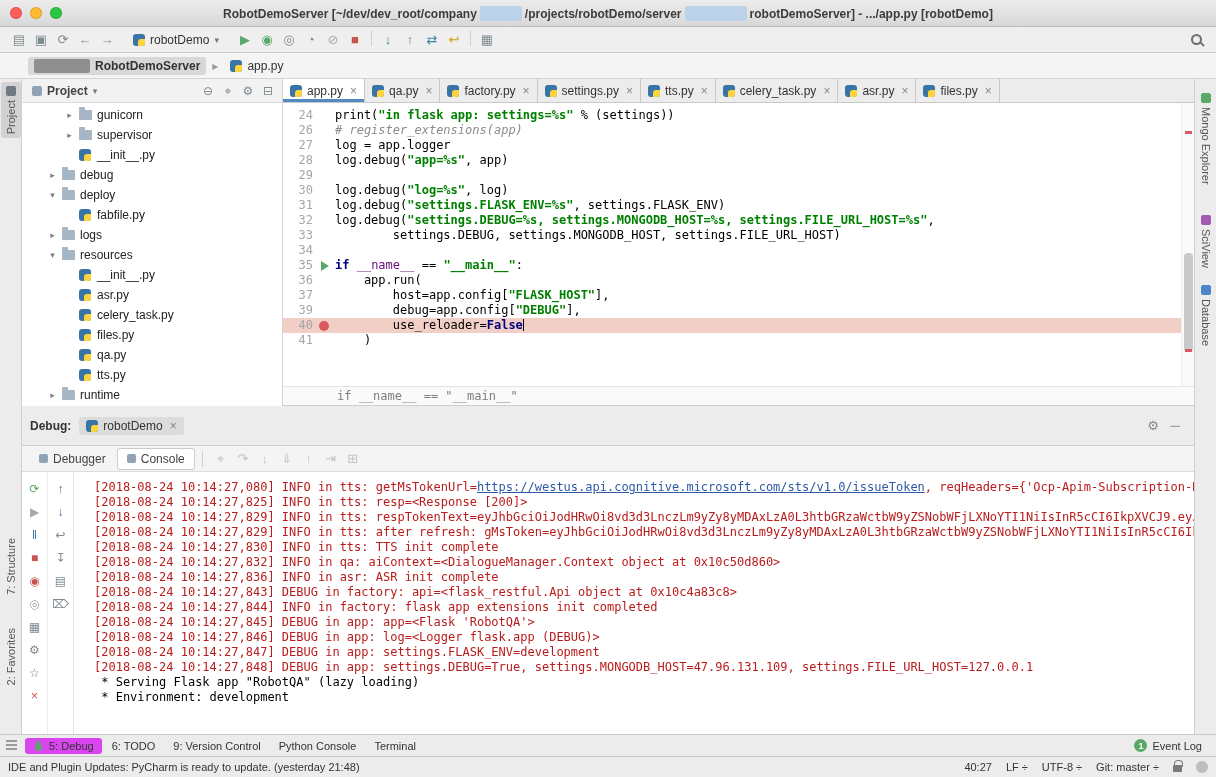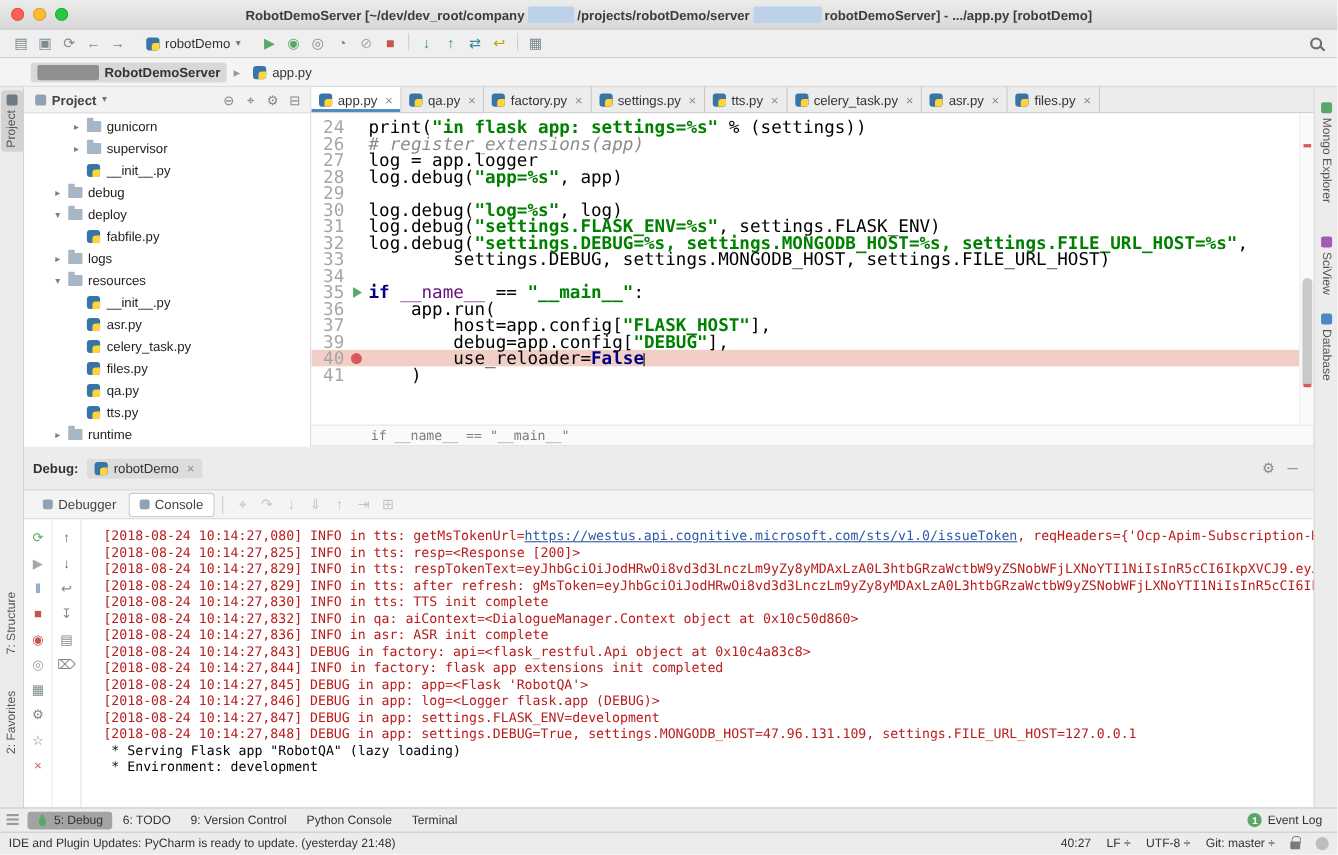--- a/index.html
+++ b/index.html
@@ -57,21 +57,21 @@
 .py-icon{width:12px;height:12px;border-radius:3px;position:relative;overflow:hidden;background:#3874A6;flex:none}
 .py-icon::after{content:"";position:absolute;right:0;bottom:0;width:7px;height:7px;background:#FFD43B;border-radius:3px 0 0 0}
 
 
 .tabs{position:absolute;left:283px;top:79px;width:911px;height:24px;background:#ECECEC;border-bottom:1px solid #C9C9C9;display:flex;overflow:hidden}
 .tab{display:flex;align-items:center;gap:5px;padding:0 7px;border-right:1px solid #C9C9C9;color:#333;flex:none}
 .tab.active{background:#FFF;box-shadow:inset 0 -3px 0 #548AC2}
 .tab-close{color:#888;font-size:12px;margin-left:2px}
 
 
-.editor{position:absolute;left:283px;top:103px;width:911px;height:283px;background:#fff;font-family:"DejaVu Sans Mono",monospace;font-size:16px;overflow:hidden;padding-top:5px}
+.editor{position:absolute;left:283px;top:103px;width:911px;height:283px;background:#fff;font-family:"DejaVu Sans Mono",monospace;font-size:12px;overflow:hidden;padding-top:5px}
 .code-line{display:flex;height:15px;line-height:15px;white-space:pre}
 .code-line.bp-line{background:#F2CFC6}
 .gutter{width:52px;flex:none;display:flex}
 .lnum{width:30px;text-align:right;color:#A6A6A6;flex:none}
 .gicon{width:22px;flex:none;position:relative}
 .bp-dot{position:absolute;left:6px;top:3px;width:10px;height:10px;border-radius:50%;background:#DB5860}
 .run-arrow{position:absolute;left:8px;top:3px;width:0;height:0;border-left:8px solid #59A869;border-top:5px solid transparent;border-bottom:5px solid transparent}
 .code{flex:1}
 .seg-p{color:#000}
 .seg-s{color:#008000;font-weight:bold}
@@ -103,21 +103,21 @@
 .console-line{white-space:pre;height:15px}
 .cs-e{color:#b91c1c}
 .cs-o{color:#000}
 .cs-l{color:#2E5AA5;text-decoration:underline}
 .hscroll{position:absolute;left:52px;right:10px;bottom:3px;height:8px}
 .hthumb{position:absolute;left:40px;width:420px;height:7px;border-radius:4px;background:#CDCDCD}
 
 
 .bottombar{position:absolute;left:0;bottom:21px;width:1216px;height:22px;background:#ECECEC;border-top:1px solid #C8C8C8;display:flex;align-items:center;padding:0 6px;gap:4px;font-size:11px}
 .bb-item{display:flex;align-items:center;gap:5px;padding:2px 8px;border-radius:3px;color:#333}
-.bb-item.active{background:#a3a3a3}
+.bb-item.active{background:#d946ef}
 .bb-grid{width:11px;height:11px;background:linear-gradient(#9A9A9A,#9A9A9A) 0 0/11px 2px no-repeat,linear-gradient(#9A9A9A,#9A9A9A) 0 4px/11px 2px no-repeat,linear-gradient(#9A9A9A,#9A9A9A) 0 8px/11px 2px no-repeat;margin-right:4px}
 .badge{width:13px;height:13px;border-radius:50%;background:#59A869;color:#fff;font-size:9px;display:flex;align-items:center;justify-content:center;font-weight:bold}
 
 
 .statusbar{position:absolute;left:0;bottom:0;width:1216px;height:21px;background:#ECECEC;border-top:1px solid #C8C8C8;display:flex;align-items:center;padding:0 8px;gap:6px;font-size:11px;color:#333}
 .sb-right{margin-left:auto;display:flex;align-items:center;gap:14px}
 .padlock{width:9px;height:7px;background:#7A7A7A;border-radius:1px;position:relative;margin-top:3px}
 .padlock::before{content:"";position:absolute;top:-5px;left:1px;width:7px;height:6px;border:1.5px solid #7A7A7A;border-bottom:none;border-radius:4px 4px 0 0}
 .hector{width:12px;height:12px;border-radius:50%;background:#BDBDBD}
 .bug-svg{flex:none}

